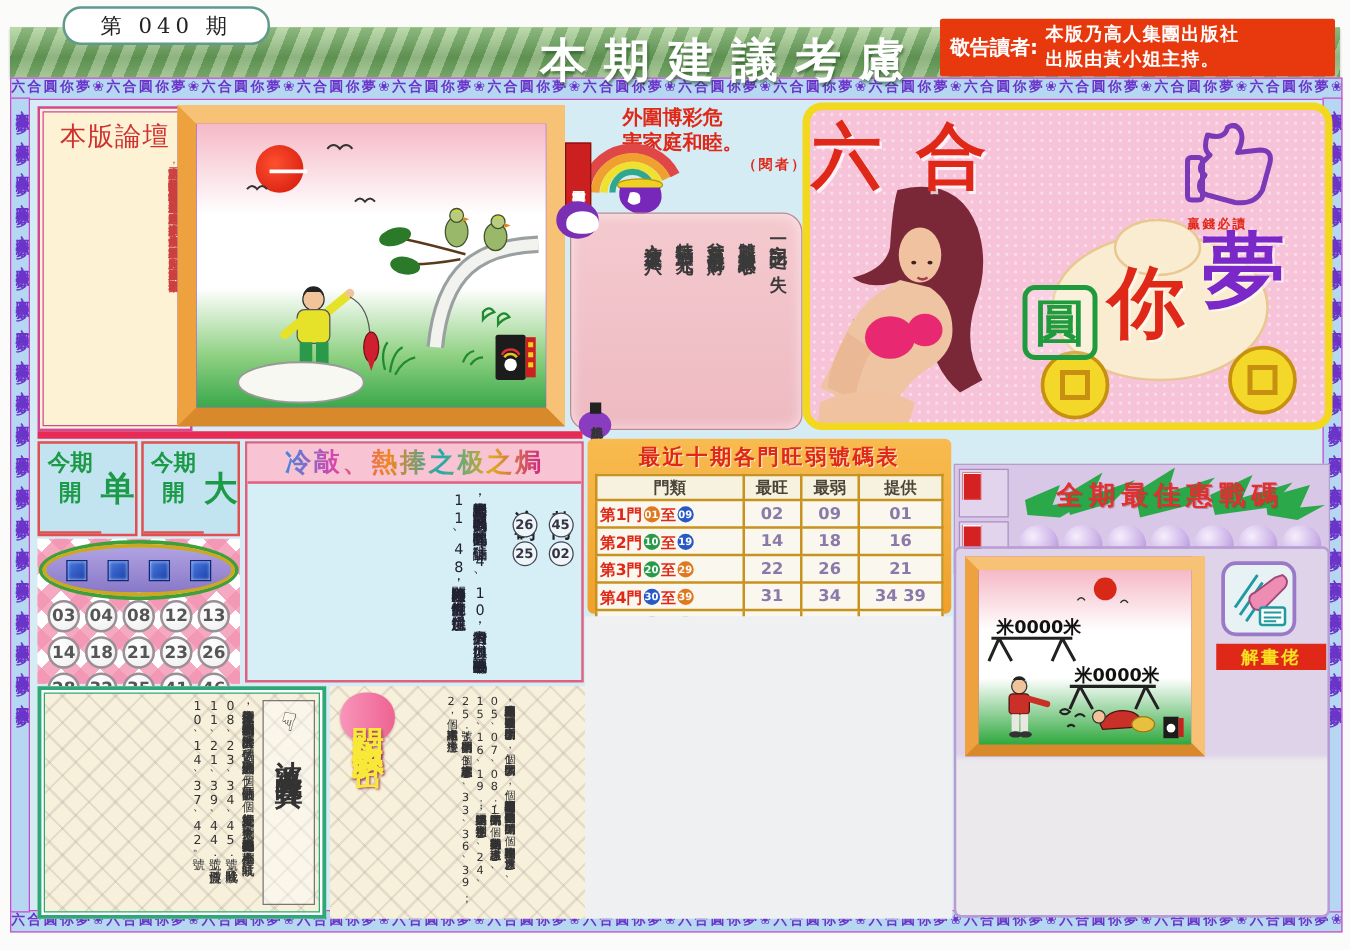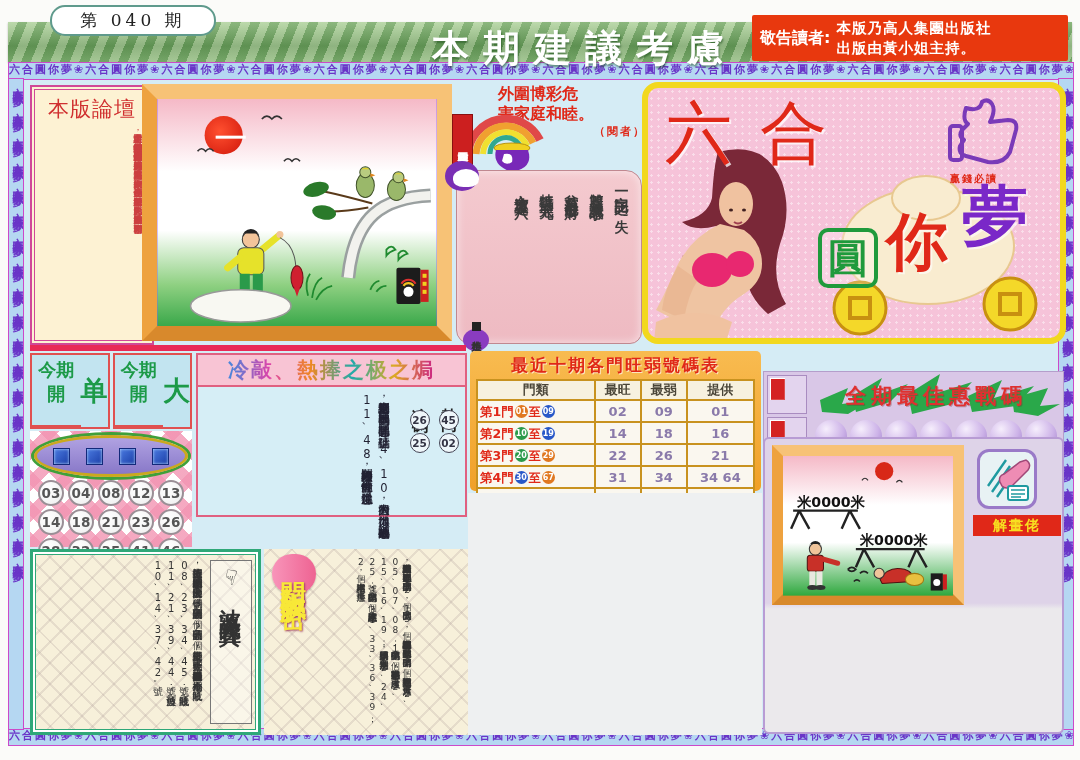--- a/index.html
+++ b/index.html
@@ -61,21 +61,21 @@
   .scroll .lines div{writing-mode:vertical-rl;text-orientation:upright;font-family:"DejaVu Serif",serif;
     font-weight:bold;font-size:14px;color:#3a3a3a;letter-spacing:2px;}
   .scroll .sig{position:absolute;left:12px;bottom:10px;display:flex;flex-direction:column;align-items:center;gap:2px;}
   .scroll .sig .stamp{width:9px;height:9px;background:#222;}
   .scroll .sig .name{writing-mode:vertical-rl;text-orientation:upright;font-size:10px;color:#333;font-weight:bold;}
 
   
   .ad{left:642px;top:82px;width:424px;height:262px;background:#f6c3d9;
     background-image:radial-gradient(rgba(255,255,255,.45) 1px,transparent 1.4px);background-size:7px 7px;
     border:6px solid #f2d81e;border-radius:16px;box-sizing:border-box;overflow:hidden;}
-  .ad .liuhe{position:absolute;left:17px;top:0px;font-size:67px;font-weight:normal;color:#e02818;letter-spacing:28px;
+  .ad .liuhe{position:absolute;left:1px;top:0px;font-size:56px;font-weight:bold;color:#e02818;letter-spacing:28px;
     text-shadow:2px 2px 0 rgba(255,255,255,.75);}
   .ad .thumb{position:absolute;left:296px;top:10px;width:76px;height:72px;}
   .ad .thumb-note{position:absolute;left:302px;top:84px;font-size:10px;color:#e02818;font-weight:bold;letter-spacing:2px;}
   .ad .deco{position:absolute;left:160px;top:48px;width:252px;height:204px;}
   .ad .yuan{position:absolute;left:170px;top:140px;width:52px;height:52px;border:4px solid #1f9a3c;border-radius:10px;
     display:flex;align-items:center;justify-content:center;font-size:40px;font-weight:bold;color:#1f9a3c;background:rgba(255,255,255,.25);}
   .ad .ni{position:absolute;left:238px;top:112px;font-size:62px;font-weight:bold;color:#e02818;text-shadow:2px 2px 0 rgba(255,255,255,.6);}
   .ad .meng{position:absolute;left:314px;top:84px;font-size:66px;font-weight:bold;color:#7a28c8;text-shadow:2px 2px 0 rgba(255,255,255,.6);}
   .ad .woman{position:absolute;left:0px;top:58px;width:186px;height:196px;}
 
@@ -90,21 +90,21 @@
       repeating-linear-gradient(-45deg,rgba(242,148,178,.8) 0 11px,transparent 11px 22px);padding:2px 0;box-sizing:border-box;}
   .zodiac{width:148px;height:36px;margin:2px auto 2px auto;border-radius:50%;background:linear-gradient(180deg,#b0a2e2,#8878c8);
     border:3px solid #caa91e;box-shadow:0 0 0 3px #3fa03a;display:flex;align-items:center;justify-content:space-evenly;}
   .zodiac .tile{width:15px;height:15px;background:linear-gradient(135deg,#4a7ae0,#1c3fa8);box-shadow:inset 0 0 3px #bfe0ff;border:1px solid #12297a;}
   .ball-row{display:flex;justify-content:center;gap:4px;margin-top:3px;}
   .num-ball{width:26px;height:26px;border-radius:50%;background:radial-gradient(circle at 35% 30%,#fff,#eee);
     border:2px solid #9a8f96;box-sizing:border-box;display:inline-flex;align-items:center;justify-content:center;
     font-size:13.5px;font-weight:bold;color:#555;}
 
   
-  .hotcold{left:196px;top:353px;width:271px;height:164px;background:#d6eef6;border:2px solid #e06080;box-sizing:border-box;}
+  .hotcold{left:196px;top:353px;width:271px;height:193px;background:#d6eef6;border:2px solid #e06080;box-sizing:border-box;}
   .hotcold .hd{height:30px;background:#f8c4d4;border-bottom:2px solid #e06080;display:flex;align-items:center;justify-content:center;}
   .hotcold .hd span{font-size:21px;font-weight:bold;letter-spacing:2px;
     background:linear-gradient(90deg,#4488dd,#dd44aa,#ee8822,#22aaaa,#ddaa22,#cc2288);
     -webkit-background-clip:text;background-clip:text;color:transparent;}
   .hotcold .bodywrap{position:relative;height:157px;}
   .hc-phrases{position:absolute;right:6px;top:8px;display:flex;flex-direction:row-reverse;gap:8px;}
   .hc-col{display:flex;flex-direction:column;align-items:center;gap:3px;}
   .hc-col .ph{writing-mode:vertical-rl;text-orientation:upright;font-size:16px;font-weight:bold;color:#222;letter-spacing:3px;}
   .hc-circ{width:20px;height:20px;border-radius:50%;border:1.5px solid #445;box-sizing:border-box;
     display:flex;align-items:center;justify-content:center;font-size:10.5px;font-weight:bold;color:#334;background:#eef6fa;}
@@ -435,24 +435,24 @@
             <td class="num">18</td>
             <td class="num">16</td>
           </tr>
           <tr>
             <td class="lab"><span class="doorname">第3門</span><span class="mini-ball" style="background: rgb(42, 154, 74);">20</span><span class="zhi">至</span><span class="mini-ball" style="background: rgb(224, 120, 32);">29</span></td>
             <td class="num">22</td>
             <td class="num">26</td>
             <td class="num">21</td>
           </tr>
           <tr>
-            <td class="lab"><span class="doorname">第4門</span><span class="mini-ball" style="background: rgb(40, 88, 200);">30</span><span class="zhi">至</span><span class="mini-ball" style="background: rgb(224, 120, 32);">67</span></td>
+            <td class="lab"><span class="doorname">第4門</span><span class="mini-ball" style="background: rgb(40, 88, 200);">30</span><span class="zhi">至</span><span class="mini-ball" style="background: rgb(224, 120, 32);">39</span></td>
             <td class="num">31</td>
             <td class="num">34</td>
-            <td class="num">34  64</td>
+            <td class="num">34  39</td>
           </tr>
           <tr>
             <td class="lab"><span class="doorname">第5門</span><span class="mini-ball" style="background: rgb(40, 88, 200);">40</span><span class="zhi">至</span><span class="mini-ball" style="background: rgb(42, 154, 74);">49</span></td>
             <td class="num">45</td>
             <td class="num">42</td>
             <td class="num">45</td>
           </tr>
         </tbody>
     </table>
   </div>

